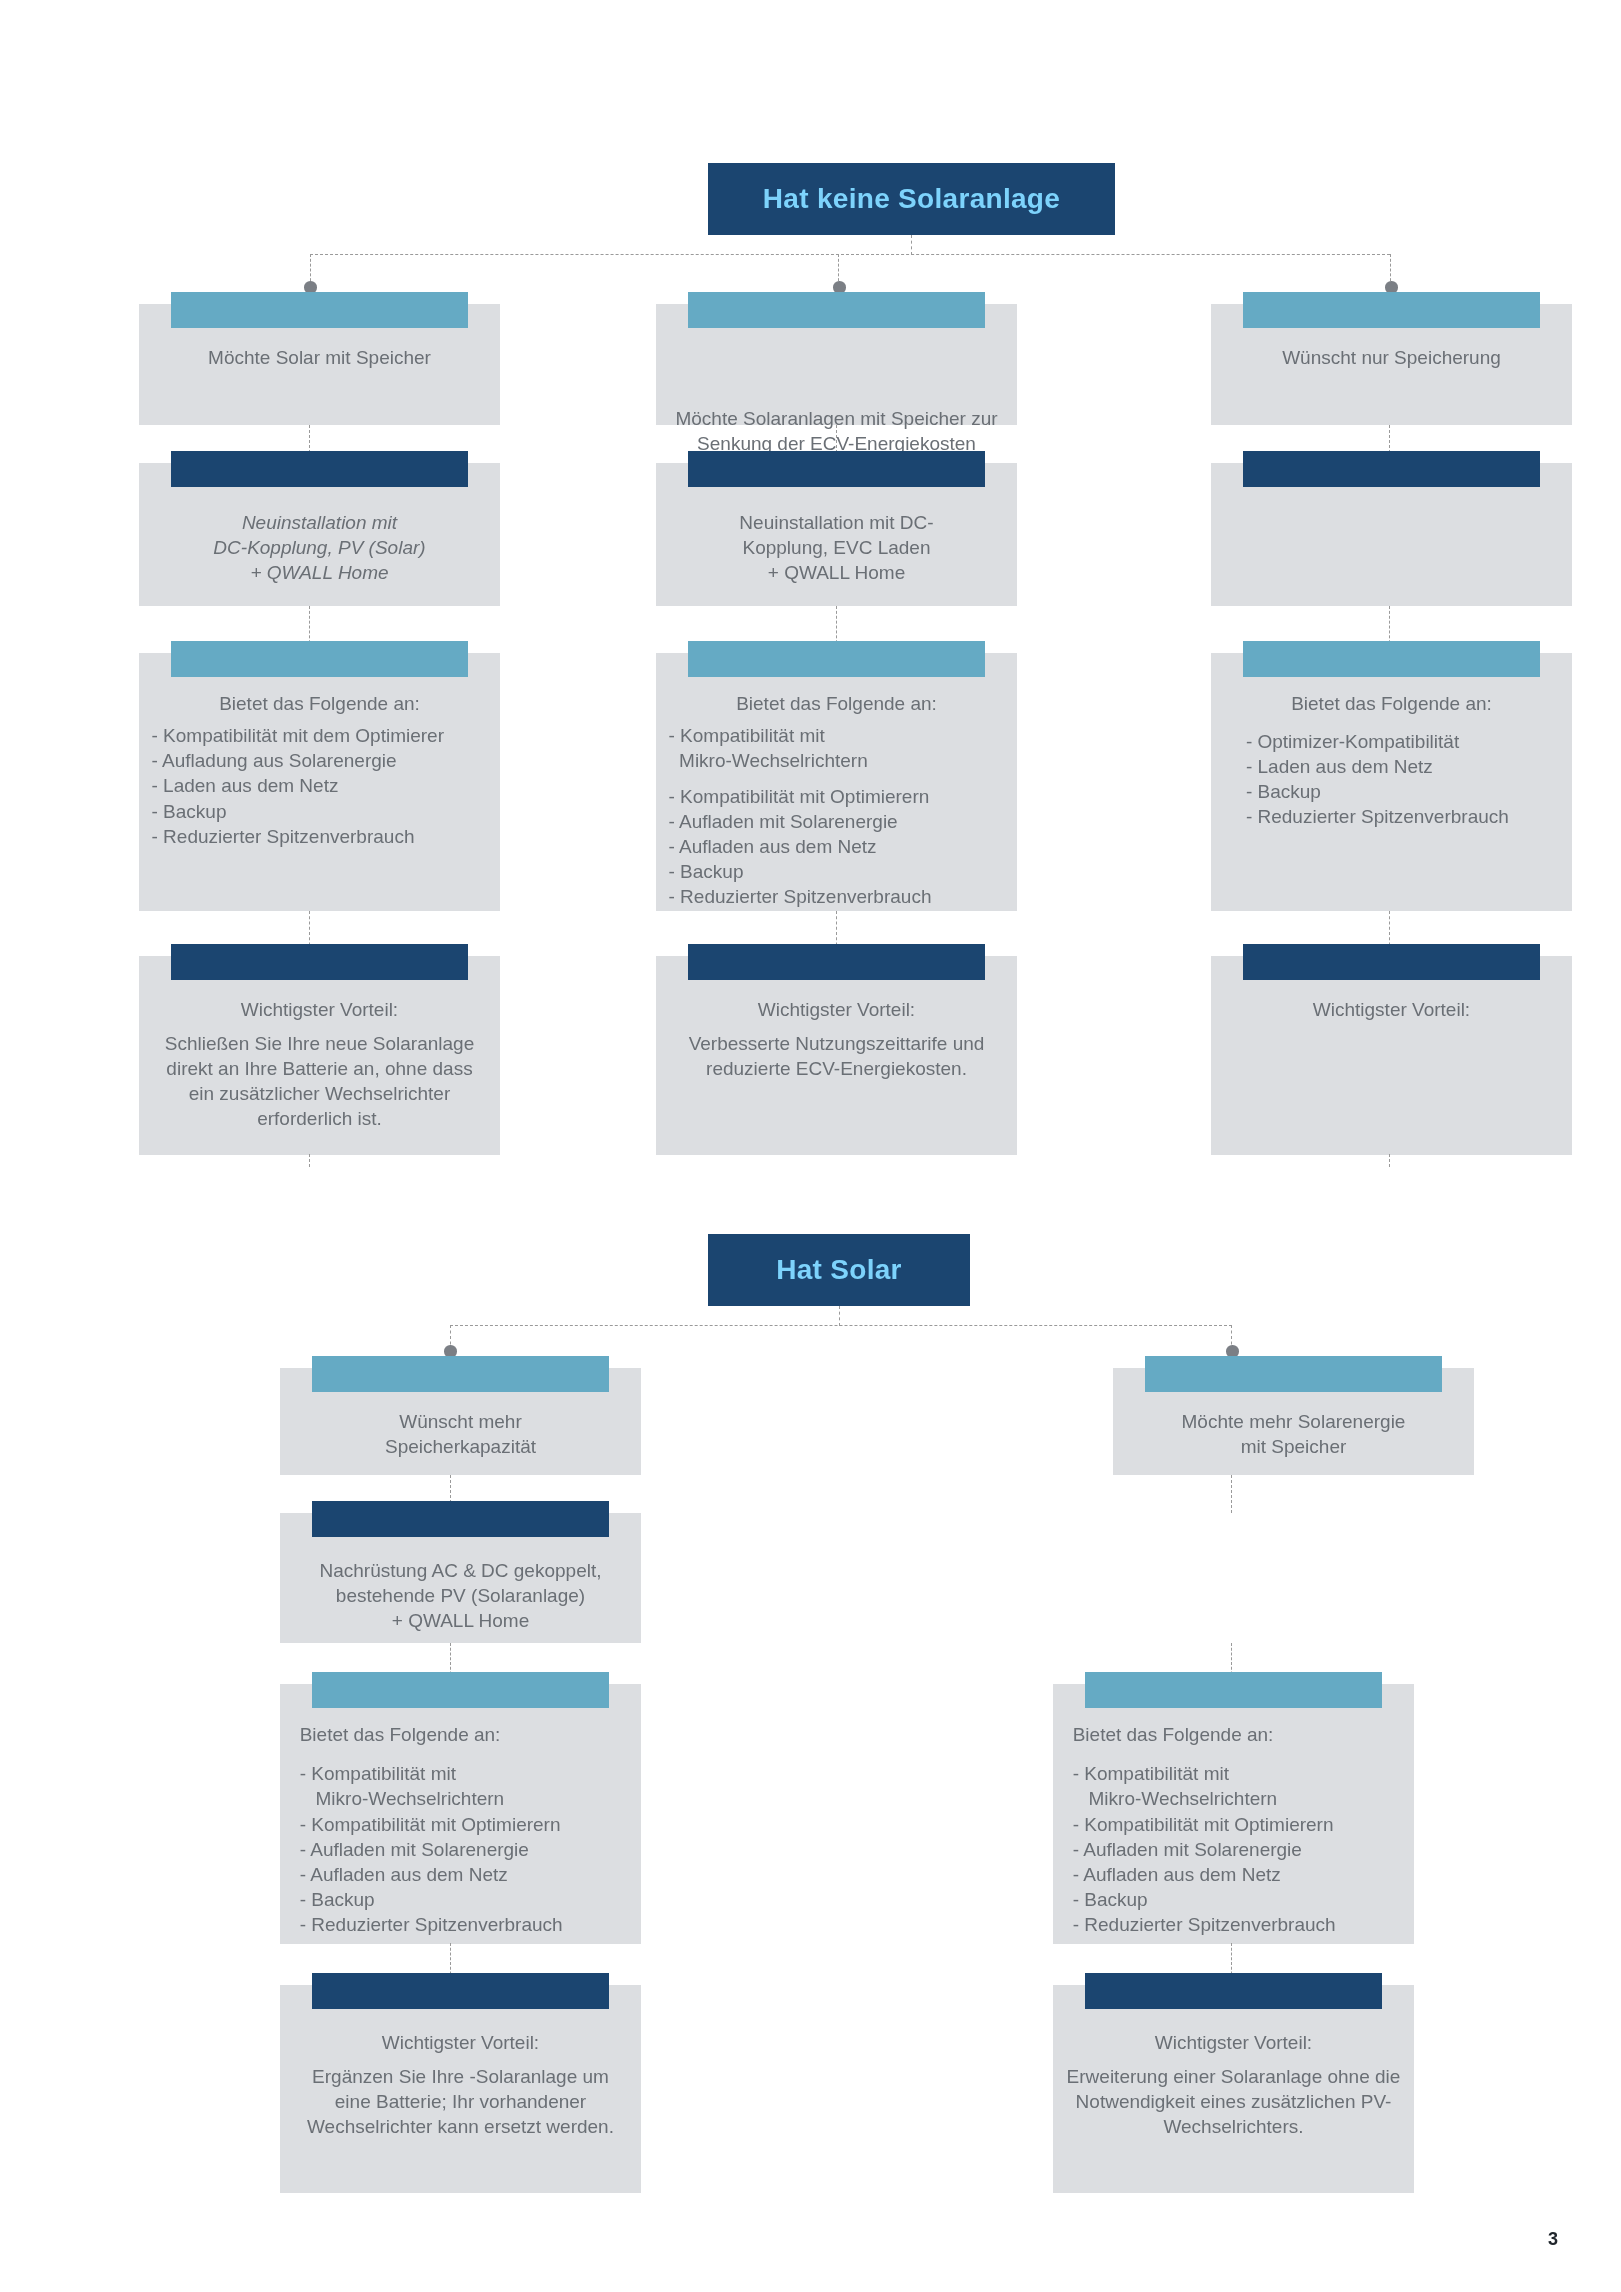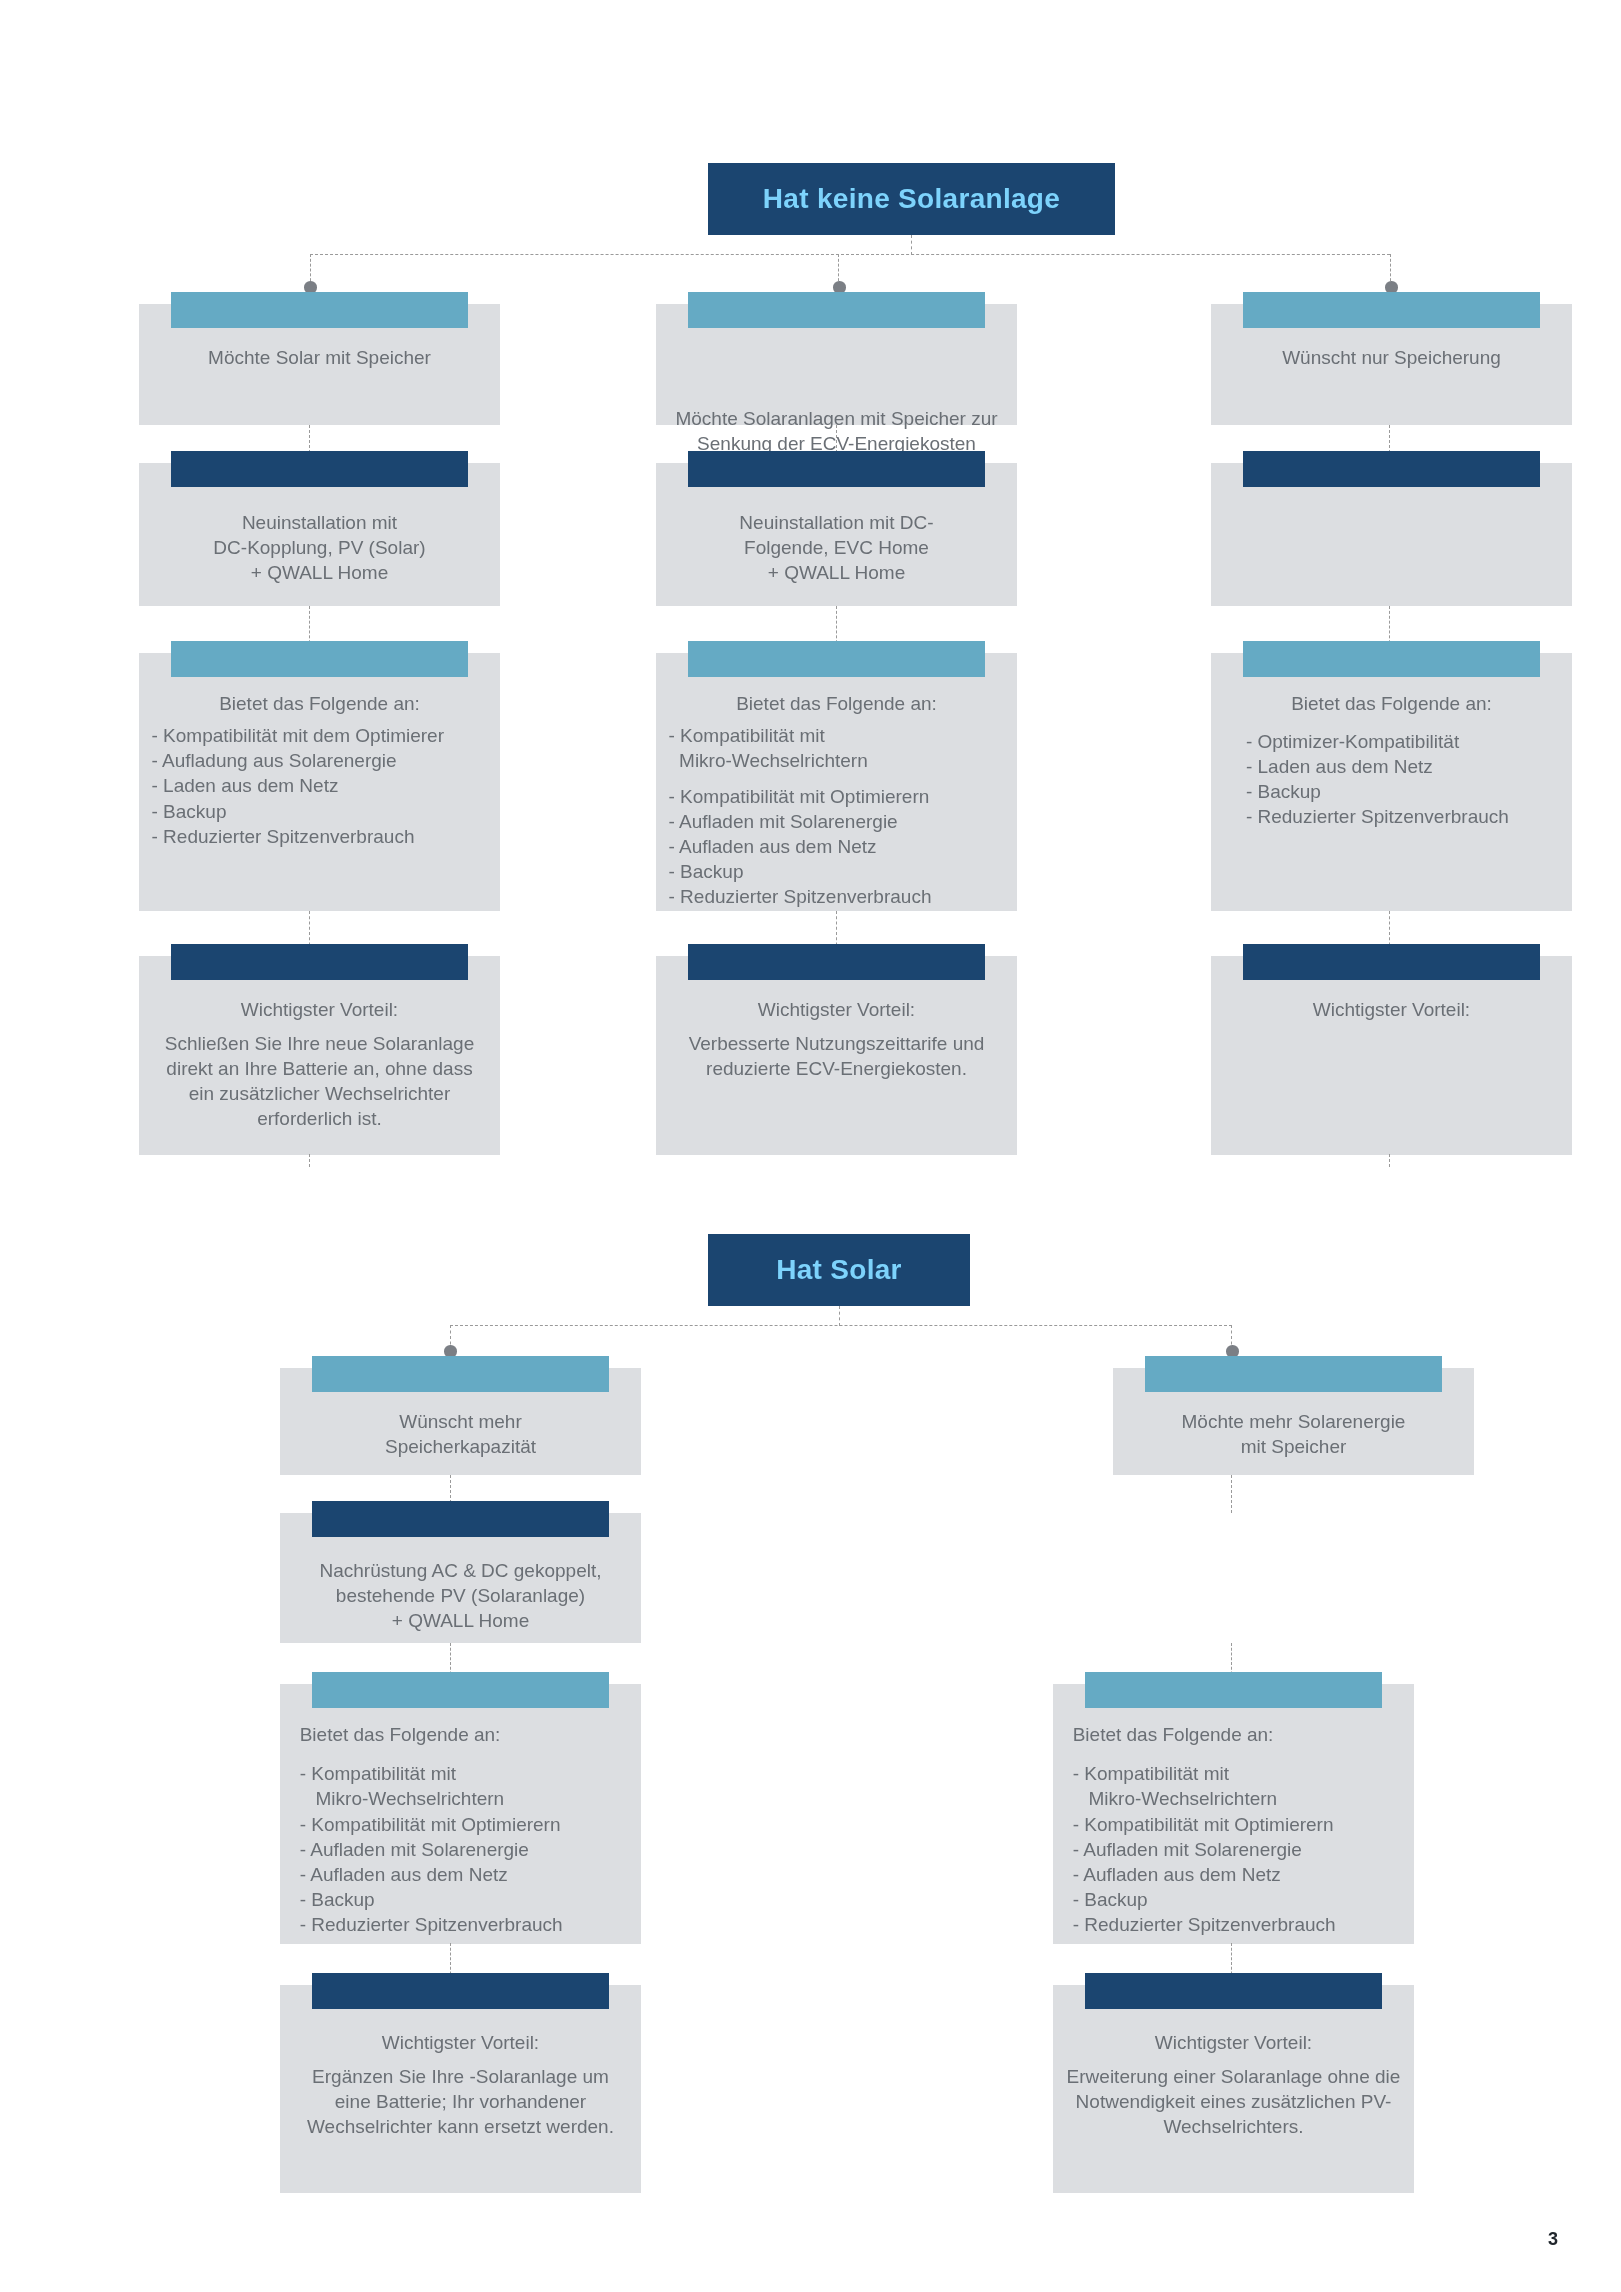--- a/index.html
+++ b/index.html
@@ -134,21 +134,21 @@
   <div class="dot" style="left:304px; top:281px;"></div>
   <div class="dot" style="left:833px; top:281px;"></div>
   <div class="dot" style="left:1385px; top:281px;"></div>
 
   <div class="card" style="left:139px; top:304px; width:361px; height:121px;">
     <div class="cap light"></div>
     <div class="body center" style="top:41px; white-space:pre-line;">Möchte Solar mit Speicher</div>
   </div>
   <div class="vline" style="left:309px; top:425px; height:38px;"></div>
 
-  <div class="card" style="left:139px; top:463px; width:361px; height:143px;">
+  <div class="card" style="left:139px; top:463px; width:361px; height:143px;font-style:italic;">
     <div class="cap dark"></div>
     <div class="body center" style="top:47px; white-space:pre-line;">Neuinstallation mit
 DC-Kopplung, PV (Solar)
 + QWALL Home</div>
   </div>
   <div class="vline" style="left:309px; top:606px; height:47px;"></div>
 
   <div class="card" style="left:139px; top:653px; width:361px; height:258px;">
     <div class="cap light"></div>
     <div class="body left" style="top:38px;">
@@ -175,21 +175,21 @@
 
   <div class="card" style="left:656px; top:304px; width:361px; height:121px;">
     <div class="cap light"></div>
     <div class="body center" style="top:54px;margin-top:48px;">Möchte Solaranlagen mit Speicher zur Senkung der ECV-Energiekosten</div>
   </div>
   <div class="vline" style="left:836px; top:425px; height:38px;"></div>
 
   <div class="card" style="left:656px; top:463px; width:361px; height:143px;">
     <div class="cap dark"></div>
     <div class="body center" style="top:47px; white-space:pre-line;">Neuinstallation mit DC-
-Folgende, EVC Home
+Kopplung, EVC Laden
 +  QWALL Home</div>
   </div>
   <div class="vline" style="left:836px; top:606px; height:47px;"></div>
 
   <div class="card" style="left:656px; top:653px; width:361px; height:258px;">
     <div class="cap light"></div>
     <div class="body left" style="top:38px;">
       <div class="heading-line">Bietet das Folgende an:</div>
       <ul class="list">
         <li>- Kompatibilität mit</li>

